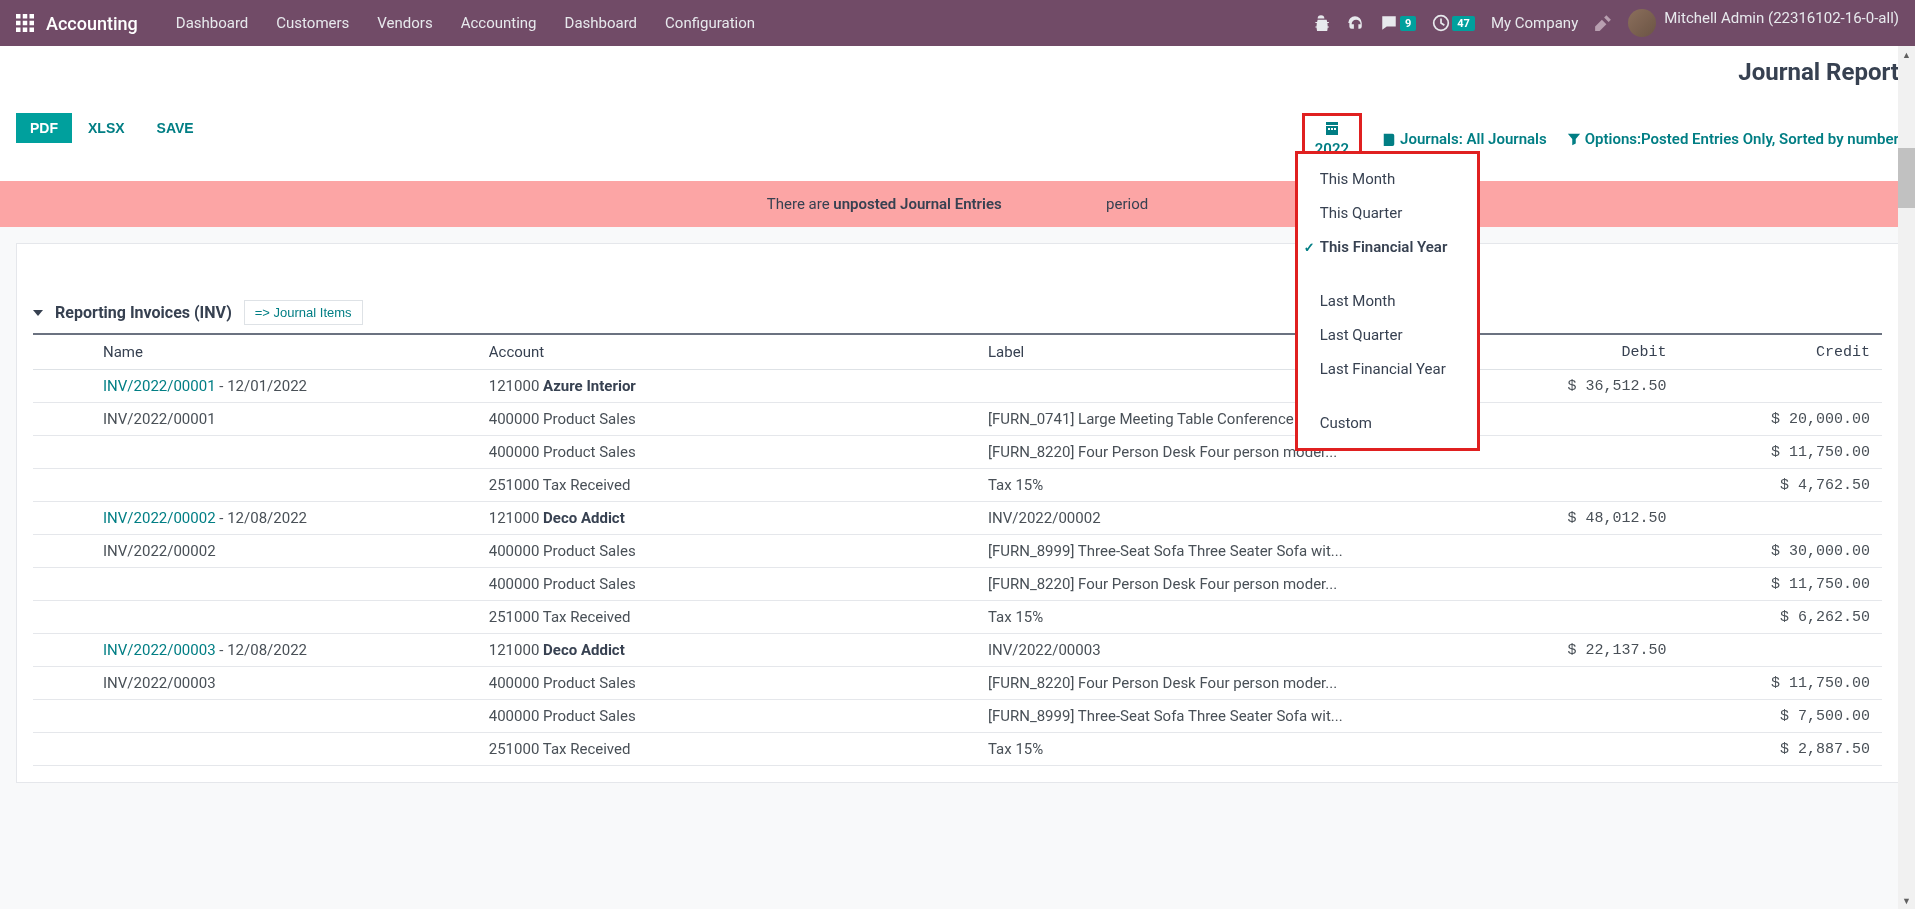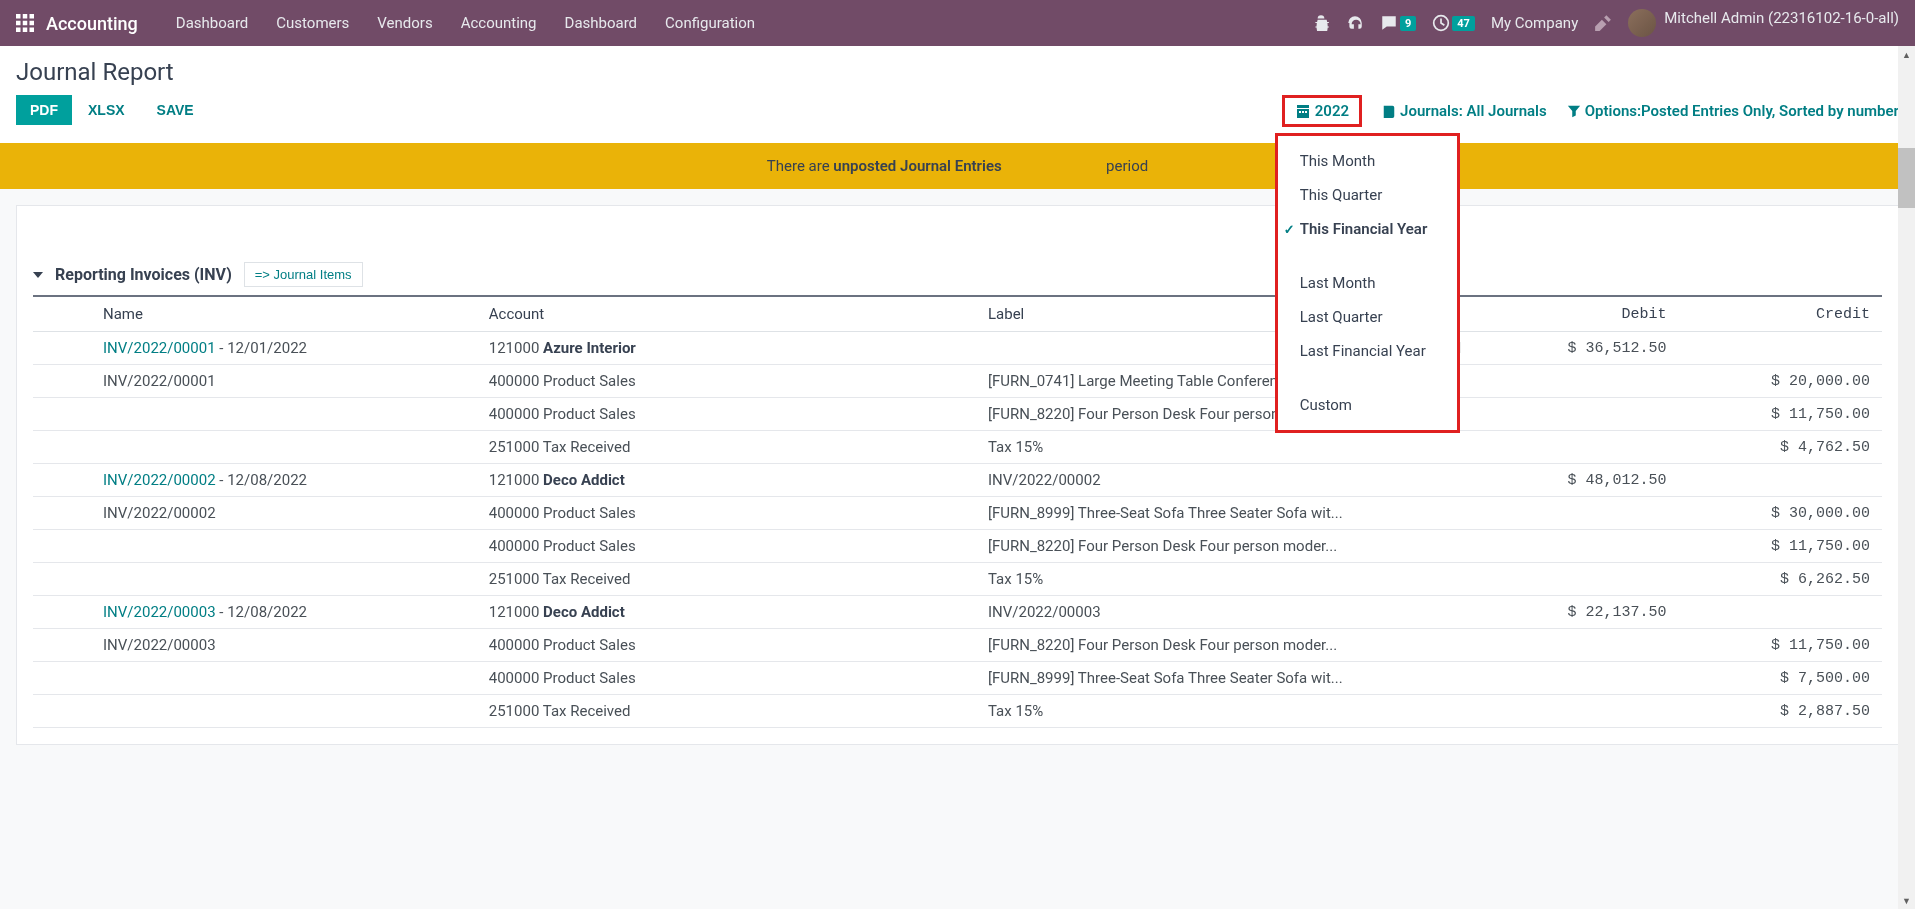--- a/index.html
+++ b/index.html
@@ -92,22 +92,23 @@
       background: linear-gradient(135deg, #8b6f5c, #6b5444);
       display: inline-block;
     }
     .content-header {
       background: white;
       padding: 12px 16px 16px 16px;
     }
     .page-title {
       font-size: 24px;
       color: #374151;
-      font-weight: 400;
-      margin-bottom: 9px;
+      font-weight: 700;
+      margin-bottom: 27px;
+      text-align: right;
     }
     .toolbar {
       display: flex;
       align-items: flex-start;
       gap: 0;
     }
     .btn-pdf {
       background: #00a09d;
       color: white;
       border: none;
@@ -142,20 +143,21 @@
     }
     .filter-item svg {
       fill: #017e84;
     }
     .date-filter-wrapper {
       position: relative;
     }
     .date-filter-highlight {
       border: 3px solid #e02020;
       padding: 4px 10px;
+      flex-direction: column;
     }
     .dropdown-menu {
       position: absolute;
       top: 38px;
       left: -7px;
       background: white;
       border: 3px solid #e02020;
       min-width: 185px;
       padding: 8px 0;
       z-index: 1000;
@@ -176,21 +178,21 @@
       content: '✓';
       position: absolute;
       left: 6px;
       color: #017e84;
       font-size: 13px;
     }
     .dropdown-separator {
       height: 20px;
     }
     .alert-banner {
-      background: #eab308;
+      background: #fca5a5;
       color: #374151;
       text-align: center;
       padding: 14px;
       font-size: 15px;
     }
     .alert-banner strong {
       font-weight: 600;
     }
     .report-container {
       background: white;

